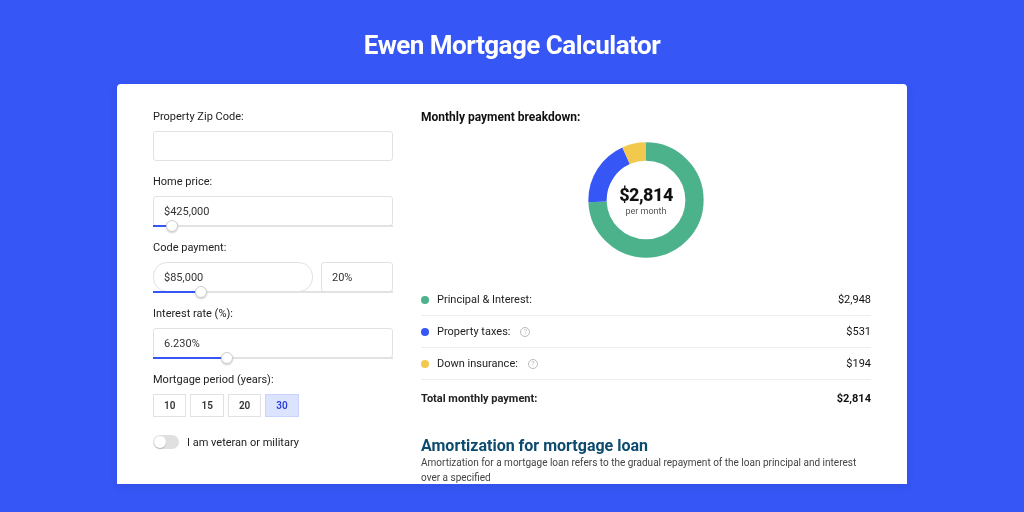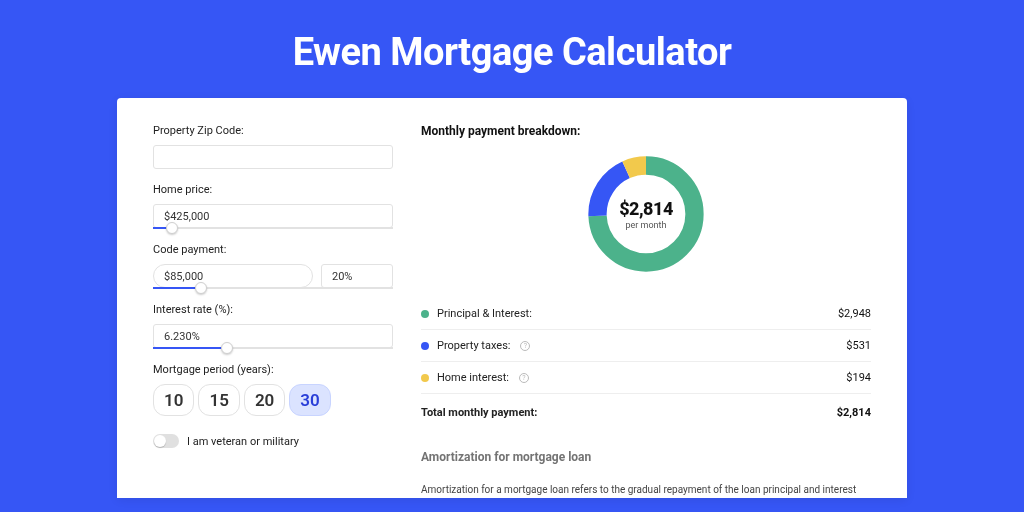--- a/index.html
+++ b/index.html
@@ -1,44 +1,44 @@
 <!DOCTYPE html>
 <html><head>
 <meta charset="utf-8">
 <style>
   * { box-sizing: border-box; margin: 0; padding: 0; font-family: -apple-system, BlinkMacSystemFont, "Segoe UI", Roboto, Helvetica, Arial, sans-serif; }
   body { width: 1024px; height: 512px; background: #3656f5; overflow: hidden; }
-  .page-title { text-align: center; color: #fff; font-size: 38px; font-weight: 700; padding: 30px 0 24px; letter-spacing: -0.5px; }
+  .page-title { text-align: center; color: #fff; font-size: 26px; font-weight: 700; padding: 30px 0 24px; letter-spacing: -0.5px; }
   .card {
     width: 790px; margin: 0 auto; background: #fff; border-radius: 4px 4px 0 0;
     padding: 26px 36px 0; display: flex; gap: 28px; height: 400px; overflow: hidden;
     box-shadow: 0 2px 10px rgba(0,0,0,0.08);
   }
   .left { width: 240px; flex-shrink: 0; }
   .right { flex: 1; }
   .field-label { font-size: 11px; color: #222; margin-bottom: 8px; display: block; }
   .text-input {
-    width: 100%; height: 24px; border: 1px solid #e2e2e2; border-radius: 3px;
+    width: 100%; height: 30px; border: 1px solid #e2e2e2; border-radius: 3px;
     padding: 0 10px; font-size: 11px; color: #333; background: #fff;
   }
   .field-block { margin-bottom: 14px; position: relative; }
   .slider-track { height: 2px; background: #e2e2e2; position: relative; margin-top: -1px; }
   .slider-fill { position: absolute; left: 0; top: 0; height: 2px; background: #3656f5; }
   .slider-thumb {
     position: absolute; top: -5px; width: 12px; height: 12px; border-radius: 50%;
     background: #fff; border: 1px solid #d0d0d0; box-shadow: 0 1px 2px rgba(0,0,0,0.2);
     transform: translateX(-50%);
   }
   .dp-row { display: flex; gap: 8px; }
   .dp-row .text-input:first-child { flex: 1; border-radius: 14px; }
   .dp-row .text-input:last-child { width: 72px; }
   .period-row { display: flex; gap: 4px; }
   .period-btn {
-    border: 1px solid #e2e2e2; background: #fff; font-size: 17px; font-weight: 600;
-    padding: 5px 10px; border-radius: 12px; cursor: pointer; color: #333;
+    border: 1px solid #e2e2e2; background: #fff; font-size: 10px; font-weight: 600;
+    padding: 5px 10px; border-radius: 0; cursor: pointer; color: #333;
   }
   .period-btn.active { background: #dbe3ff; border-color: #c8d4ff; color: #2a3fd8; }
   .toggle-row { display: flex; align-items: center; gap: 8px; margin-top: 18px; }
   .toggle {
     width: 26px; height: 14px; background: #e0e0e0; border-radius: 8px; position: relative; cursor: pointer;
   }
   .toggle-knob {
     width: 12px; height: 12px; background: #fff; border-radius: 50%; position: absolute;
     top: 1px; left: 1px; box-shadow: 0 1px 1px rgba(0,0,0,0.2);
   }
@@ -62,21 +62,21 @@
   .legend-row.total { font-weight: 700; border-bottom: none; padding-top: 12px; }
   .legend-left { display: flex; align-items: center; gap: 8px; color: #222; }
   .legend-dot { width: 8px; height: 8px; border-radius: 50%; }
   .legend-right { color: #111; }
   .info-icon {
     width: 10px; height: 10px; border: 1px solid #bbb; border-radius: 50%;
     display: inline-flex; align-items: center; justify-content: center;
     font-size: 7px; color: #bbb; margin-left: 2px;
   }
   .amort-block { margin-top: 22px; }
-  .amort-title { font-size: 12px; font-weight: 700; margin-bottom: 18px; color: #737373; }
+  .amort-title { font-size: 16px; font-weight: 700; margin-bottom: 0; color: #0c4a6e; }
   .amort-text { font-size: 10px; color: #444; line-height: 1.5; }
 </style>
 </head>
 <body>
 
 <h1 class="page-title">Ewen Mortgage Calculator</h1>
 
 <div class="card">
 
   <div class="left">
@@ -163,21 +163,21 @@
           <div class="legend-left">
             <span class="legend-dot" style="background: rgb(54, 86, 245);"></span>
             <span>Property taxes:</span>
             <span class="info-icon">?</span>
           </div>
           <div class="legend-right">$531</div>
         </div>
         <div class="legend-row">
           <div class="legend-left">
             <span class="legend-dot" style="background: rgb(242, 201, 76);"></span>
-            <span>Home interest:</span>
+            <span>Down insurance:</span>
             <span class="info-icon">?</span>
           </div>
           <div class="legend-right">$194</div>
         </div>
       </div>
 
     <div class="legend-row total">
       <div class="legend-left">Total monthly payment:</div>
       <div class="legend-right">$2,814</div>
     </div>

